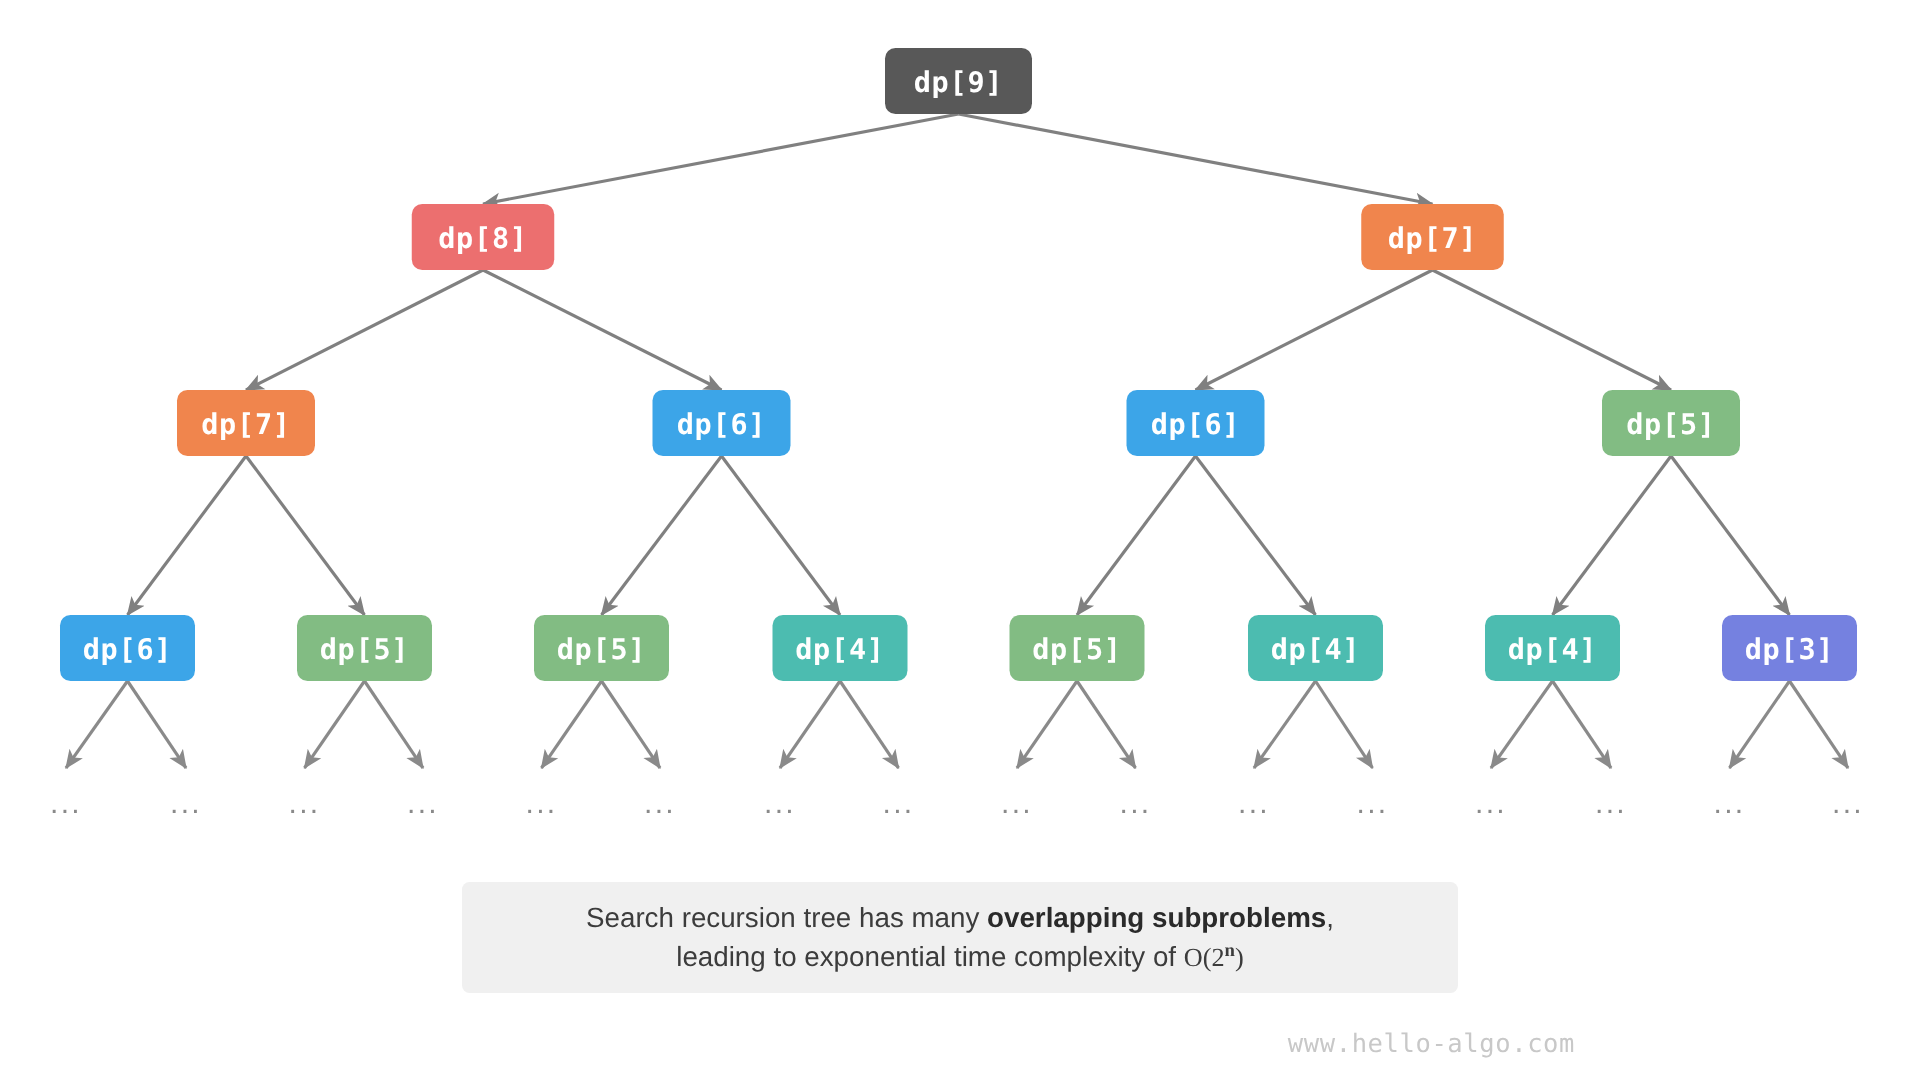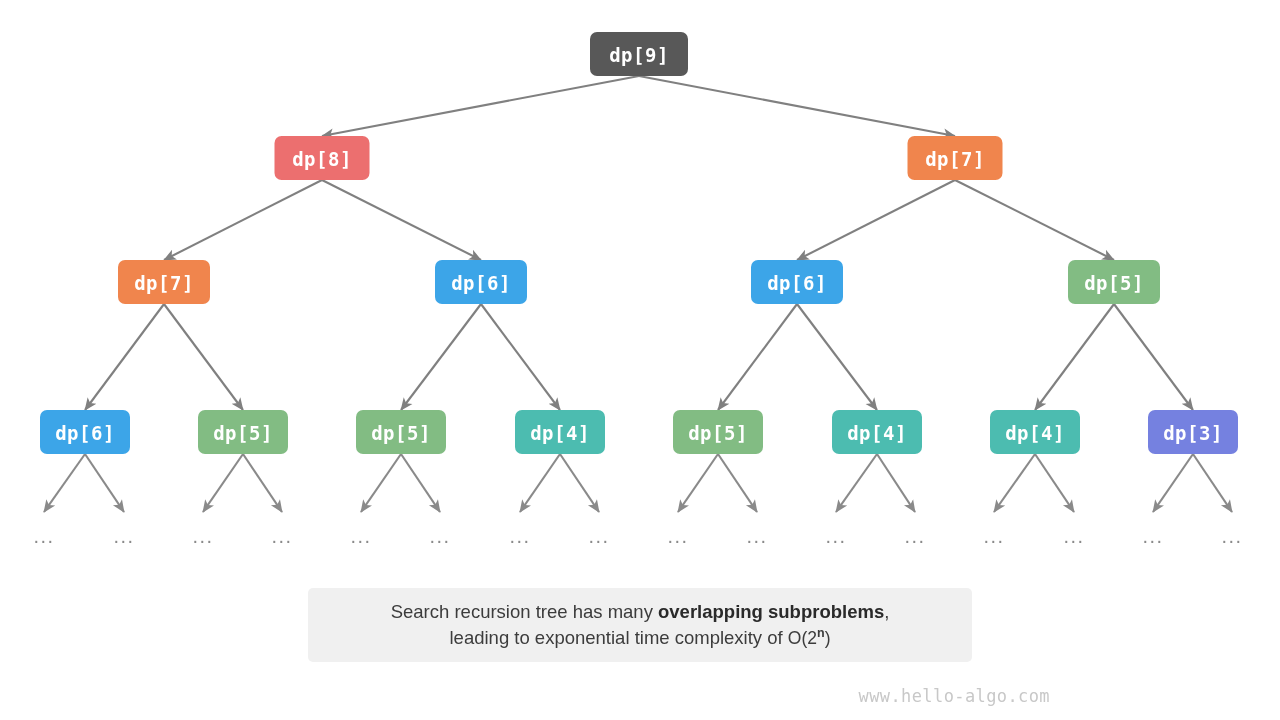--- a/index.html
+++ b/index.html
@@ -76,21 +76,21 @@
     color: #3c3c3c;
     line-height: 1.42;
     text-align: center;
     white-space: nowrap;
   }
   .caption-strong {
     font-weight: bold;
     color: #2a2a2a;
   }
   .mono-inline {
-    font-family: Liberation Sans, sans-serif;
+    font-family: Liberation Serif, serif;
     font-size: 17.5px;
   }
   .mono-inline sup {
     font-size: 12.5px;
     font-weight: bold;
   }
   #watermark {
     position: absolute;
     right: 22px;
     bottom: 14px;

